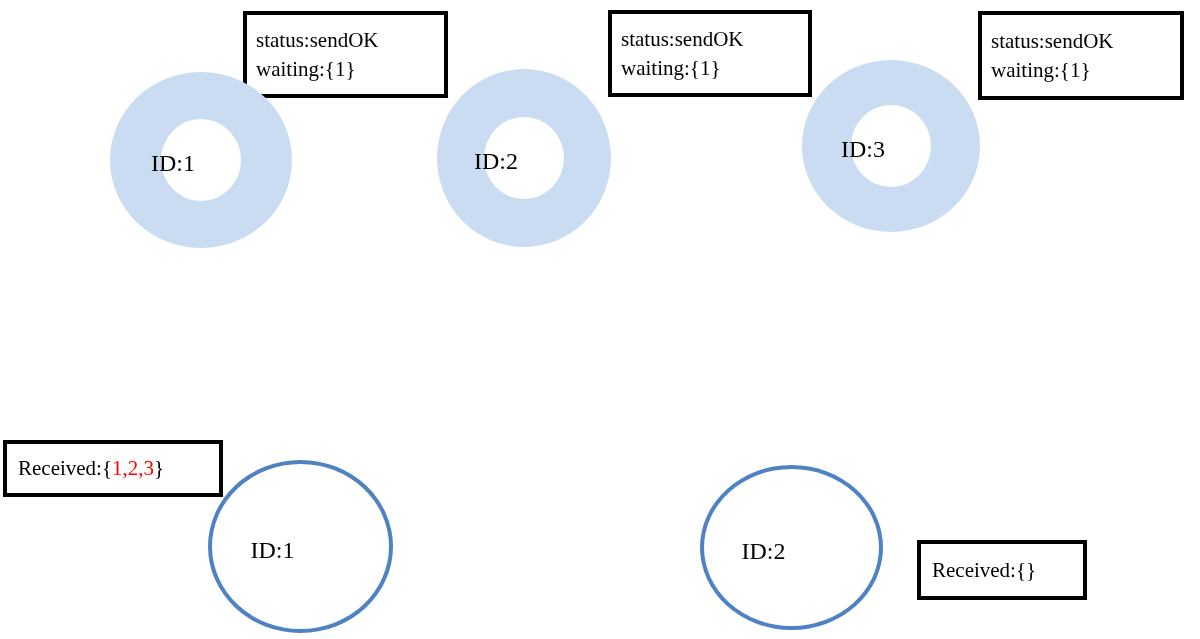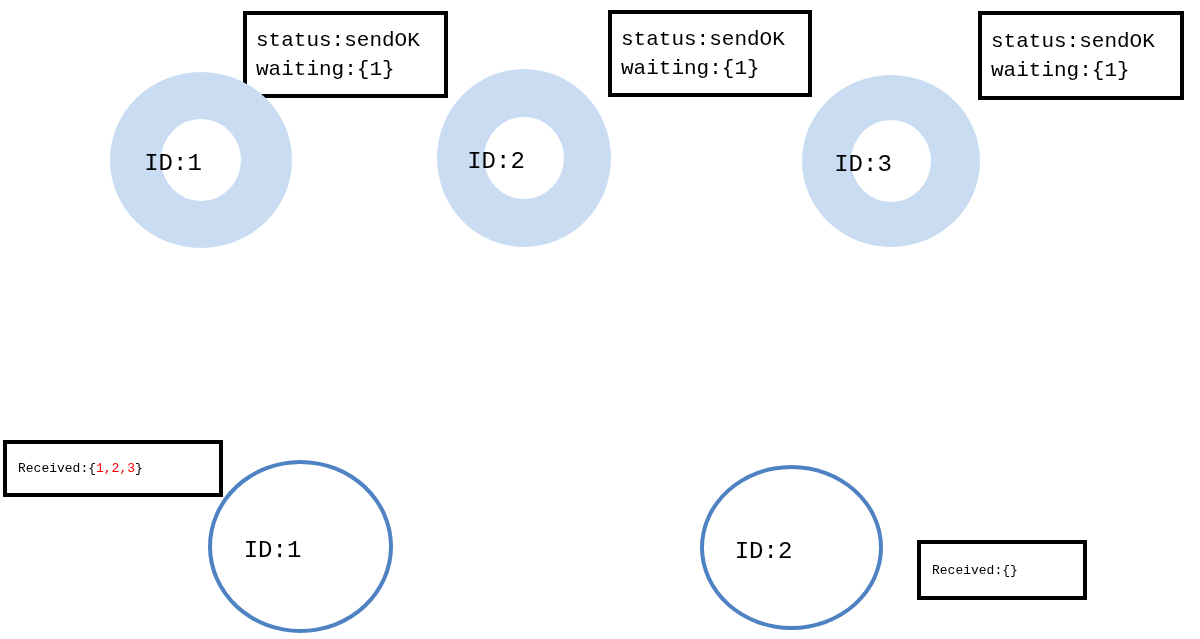--- a/index.html
+++ b/index.html
@@ -10,21 +10,21 @@
     --text-color: #000000;
   }
   * { margin: 0; padding: 0; box-sizing: border-box; }
   html, body { background: #ffffff; }
   .canvas {
     position: relative;
     width: 1200px;
     height: 639px;
     background: #ffffff;
     overflow: hidden;
-    font-family: Liberation Mono, monospace;
+    font-family: Liberation Serif, serif;
     color: var(--text-color);
   }
   .donut {
     position: absolute;
     background: var(--donut-fill);
     border-radius: 50%;
   }
   .donut-hole {
     position: absolute;
     left: 50%;
@@ -62,21 +62,21 @@
     line-height: 29px;
     white-space: nowrap;
   }
   .received-box {
     position: absolute;
     background: #ffffff;
     border: 4px solid var(--box-border);
     display: flex;
     align-items: center;
     padding-left: 11px;
-    font-size: 13px;
+    font-size: 21px;
     white-space: nowrap;
   }
   .red { color: var(--highlight-red); }
 </style>
 </head>
 <body>
 
 <div class="canvas">
 
   <div class="status-box" style="left:243px; top:11px; width:205px; height:87px;">
@@ -97,21 +97,21 @@
   <div class="donut" style="left:110px; top:72px; width:182px; height:176px;">
     <div class="donut-hole"></div>
     <span class="id-label">ID:1</span>
   </div>
 
   <div class="donut" style="left:437px; top:69px; width:174px; height:178px;">
     <div class="donut-hole"></div>
     <span class="id-label">ID:2</span>
   </div>
 
-  <div class="donut" style="left:802px; top:75px; width:178px; height:172px;">
+  <div class="donut" style="left:802px; top:60px; width:178px; height:172px;">
     <div class="donut-hole"></div>
     <span class="id-label">ID:3</span>
   </div>
 
   <div class="received-box" style="left:3px; top:440px; width:220px; height:57px;">
     <span>Received:{</span>
       <span class="red">1,2,3</span>
       <span>}</span>
   </div>
 

